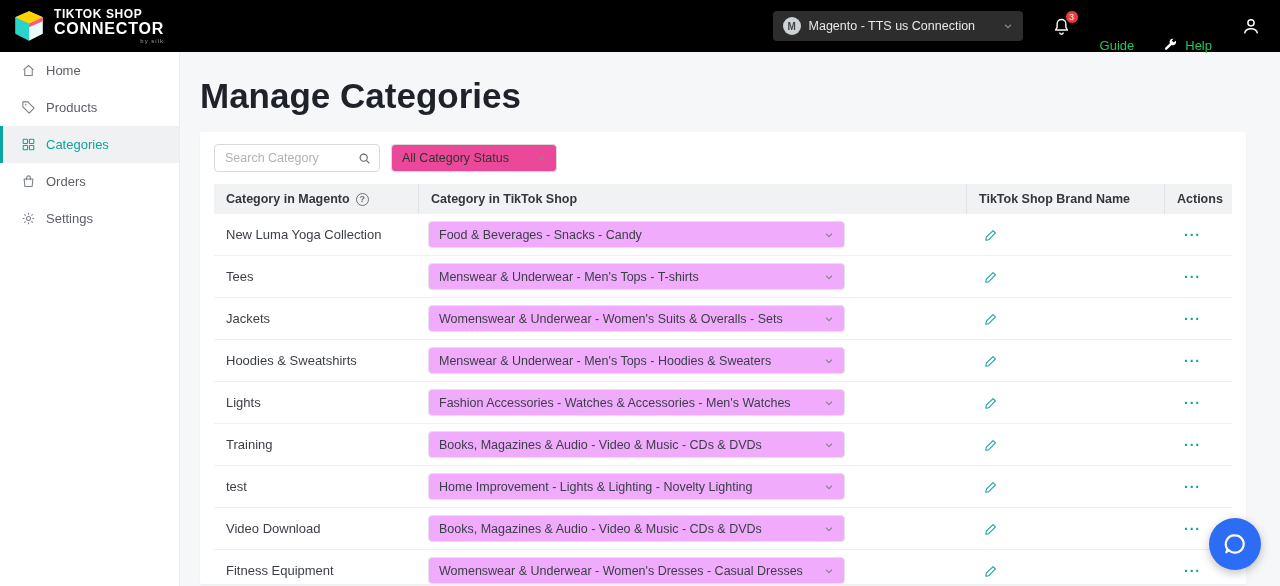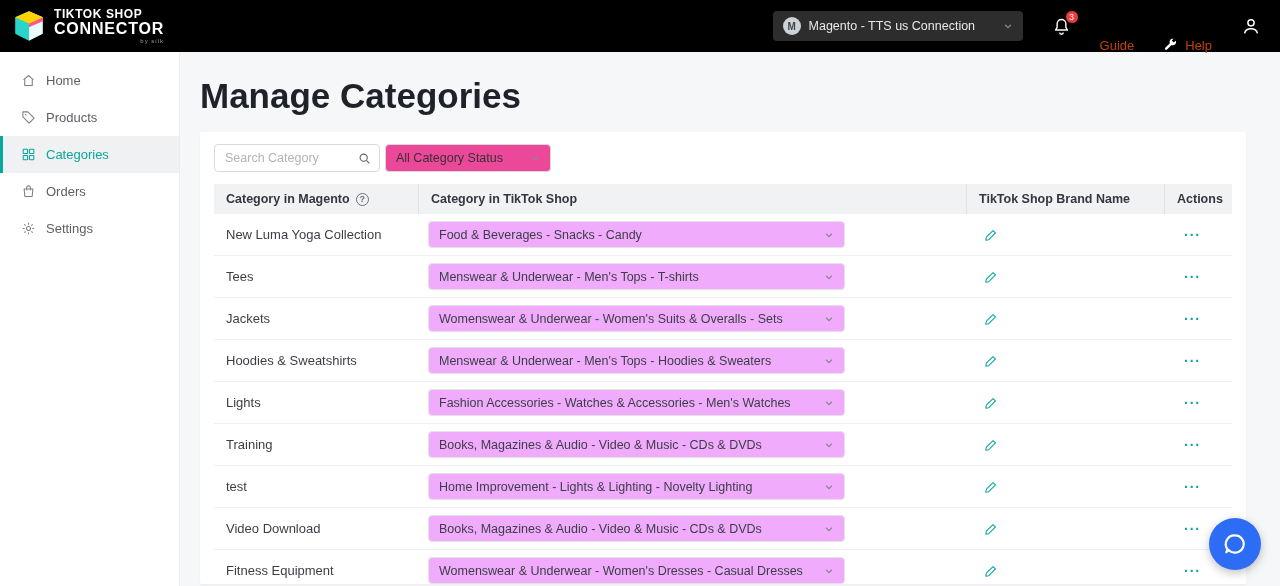--- a/index.html
+++ b/index.html
@@ -11,37 +11,37 @@
   .logo-text { color:#fff; line-height:1.05; }
   .logo-text .l1 { font-size:12px; font-weight:bold; letter-spacing:.6px; }
   .logo-text .l2 { font-size:16px; font-weight:bold; letter-spacing:.8px; }
   .logo-text .byline { display:block; font-size:6px; color:#9a9a9a; text-align:right; letter-spacing:1px; }
   .topbar-right { display:flex; align-items:center; gap:28px; }
   .store-select { width:250px; height:30px; background:#2d2d2d; border-radius:4px; display:flex; align-items:center; gap:8px; padding:0 10px; cursor:pointer; }
   .store-avatar { width:18px; height:18px; border-radius:50%; background:#cdd2d6; color:#444; font-size:10px; font-weight:bold; display:flex; align-items:center; justify-content:center; flex:none; }
   .store-label { color:#e9e9e9; font-size:12.5px; white-space:nowrap; flex:1; }
   .bell-wrap { position:relative; cursor:pointer; display:flex; }
   .badge { position:absolute; top:-6px; right:-7px; min-width:14px; height:14px; border-radius:8px; background:var(--badge-red,#eb3b3b); border:1px solid #000; color:#fff; font-size:9px; display:flex; align-items:center; justify-content:center; padding:0 3px; }
-  .top-link { color:#c2410c; font-size:13px; display:flex; align-items:center; gap:7px; cursor:pointer;margin-top:38px; }
+  .top-link { color:#22c55e; font-size:13px; display:flex; align-items:center; gap:7px; cursor:pointer;margin-top:38px; }
 
   
   .app { display:flex; height:534px; }
-  .sidebar { width:180px; background:#fff; border-right:1px solid #ececec; padding-top:10px; flex:none; }
+  .sidebar { width:180px; background:#fff; border-right:1px solid #ececec; padding-top:0; flex:none; }
   .side-item { height:37px; display:flex; align-items:center; gap:10px; padding-left:18px; font-size:13px; color:#5c6066; cursor:pointer; border-left:3px solid transparent; }
   .side-item svg { color:#7b8087; }
   .side-item.active { background:#f0f1f2; color:var(--accent-teal,#0aa79e); border-left-color:var(--accent-teal,#0aa79e); }
   .side-item.active svg { color:var(--accent-teal,#0aa79e); }
 
   .content { flex:1; padding:24px 34px 0 20px; overflow:hidden; }
   .page-title { font-size:35px; font-weight:bold; color:#1f2329; }
 
   .card { background:#fff; margin-top:16px; border-radius:2px; box-shadow:0 1px 2px rgba(0,0,0,.05); padding:12px 14px; height:452px; }
 
   
-  .toolbar { display:flex; gap:5px; margin-bottom:12px; }
+  .toolbar { display:flex; gap:11px; margin-bottom:12px; }
   .search-wrap { position:relative; width:166px; }
   .search-wrap input { width:100%; height:28px; border:1px solid #d9d9d9; border-radius:4px; padding:0 28px 0 10px; font-size:12.5px; color:#333; outline:none; font-family:"Liberation Sans", sans-serif; }
   .search-wrap input::placeholder { color:#b3b3b3; }
   .search-wrap svg { position:absolute; right:9px; top:8px; }
   .status-select { width:166px; height:28px; border:1px solid #d9d9d9; border-radius:4px; display:flex; align-items:center; justify-content:space-between; padding:0 10px; font-size:12.5px; color:#333; cursor:pointer; background:#ec4899; }
 
   
   .thead { display:flex; align-items:center; background:#f1f2f4; height:30px; font-size:12.5px; font-weight:bold; color:#33373d; }
   .th { padding-left:12px; display:flex; align-items:center; gap:6px; height:100%; }
   .th + .th { border-left:1px solid #e2e3e6; }

